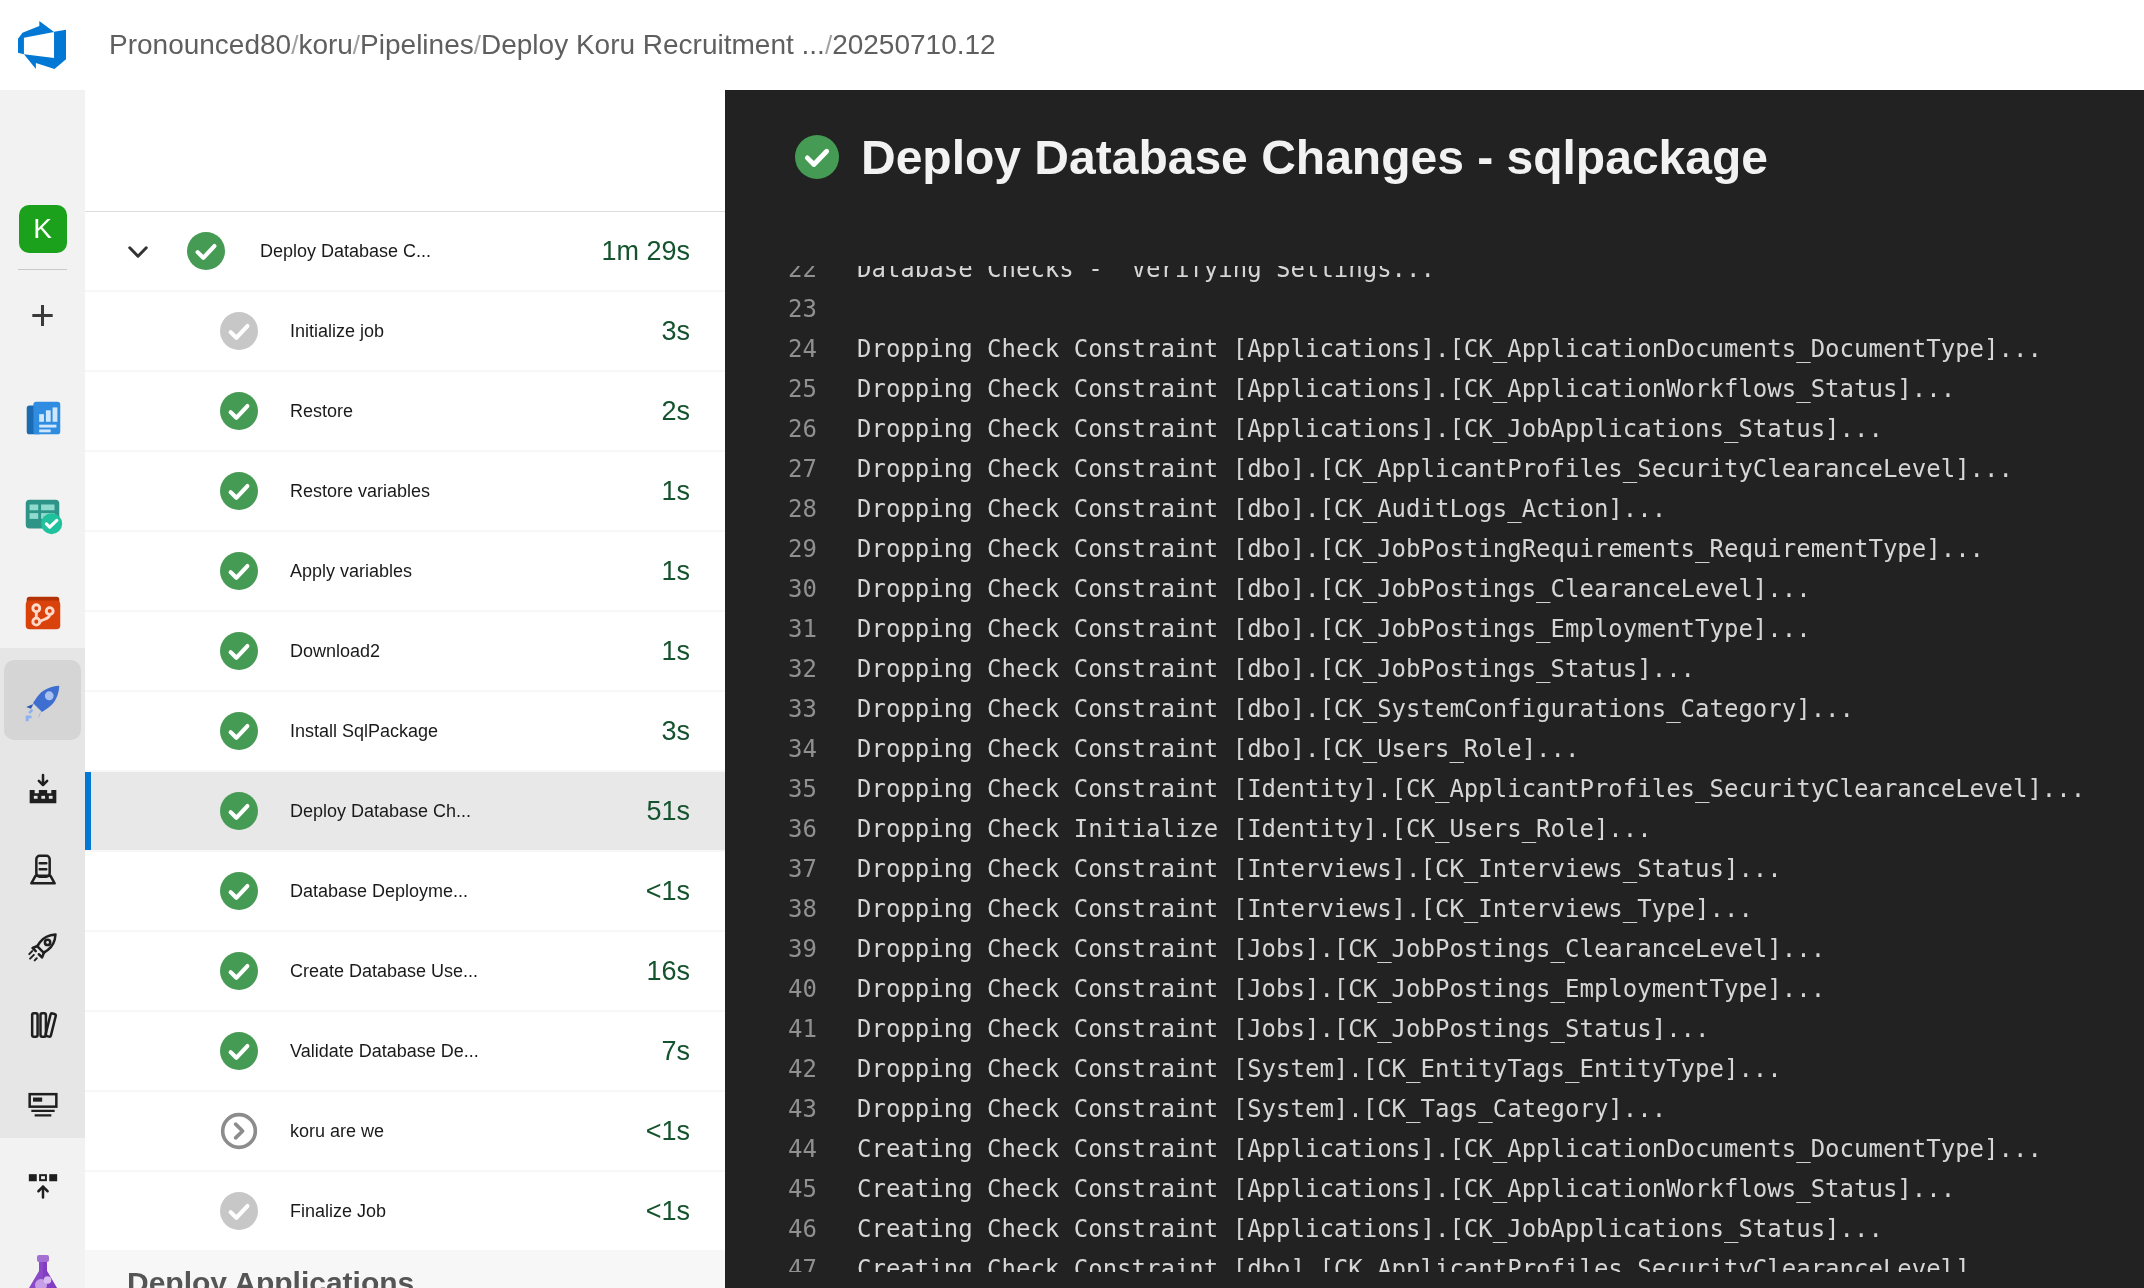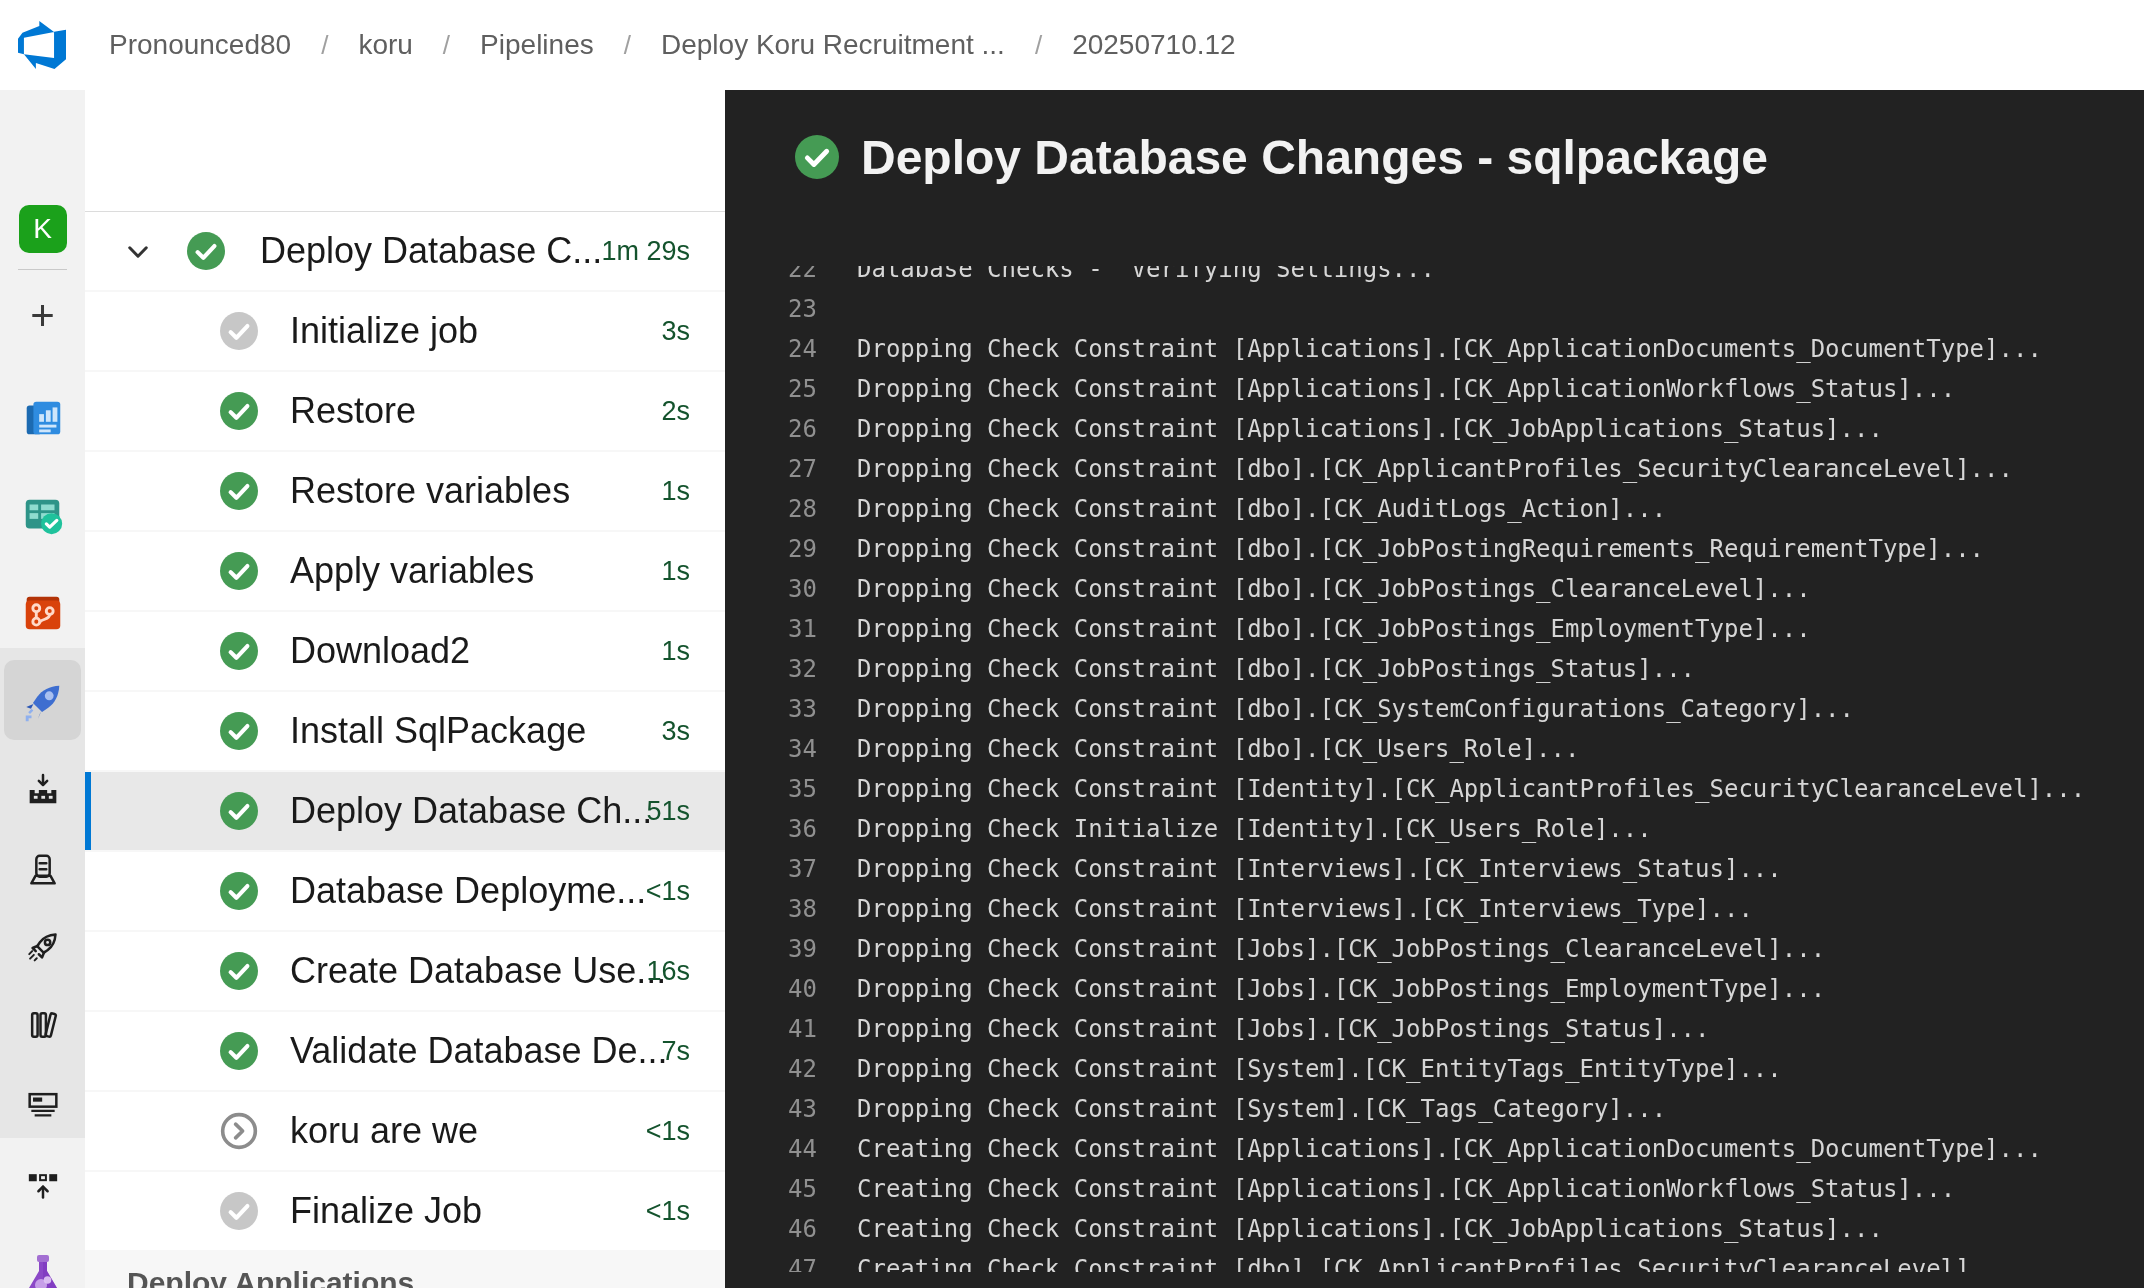--- a/index.html
+++ b/index.html
@@ -3,21 +3,21 @@
 <meta charset="utf-8">
 <style>
   html,body{margin:0;padding:0;}
   .page{position:relative;width:2144px;height:1288px;background:#ffffff;overflow:hidden;
         font-family:"Liberation Sans","DejaVu Sans",sans-serif;-webkit-font-smoothing:antialiased;}
 
   
   .topbar{position:absolute;left:0;top:0;width:2144px;height:90px;background:#ffffff;
           border-bottom:1px solid #ececec;display:flex;align-items:center;}
   .logo{position:absolute;left:18px;top:21px;width:48px;height:48px;}
-  .breadcrumb{position:absolute;left:109px;top:0;height:90px;display:flex;align-items:center;gap:30px;
+  .breadcrumb{position:absolute;left:109px;top:0;height:90px;display:flex;align-items:center;
               font-size:28px;color:#5f5f5f;}
   .breadcrumb .crumb{white-space:nowrap;cursor:pointer;}
   .breadcrumb .sep{color:#a0a0a0;font-size:26px;}
 
   
   .rail{position:absolute;left:0;top:90px;width:85px;height:1198px;background:#f2f2f2;}
   .rail-band{position:absolute;left:0;top:558px;width:85px;height:490px;background:#e6e6e6;}
   .rail-item{position:absolute;left:0;width:85px;display:flex;justify-content:center;align-items:center;}
   .rail-item svg{display:block;}
   .rail-active-bg{position:absolute;left:4px;top:570px;width:77px;height:80px;background:#d5d5d5;border-radius:10px;}
@@ -33,21 +33,21 @@
   .jobs-title{position:absolute;left:119px;top:-90px;font-size:31px;font-weight:700;color:#1a1a1a;white-space:nowrap;
               position:absolute;top:122px;}
   .jobs-list{position:absolute;left:0;top:122px;width:640px;height:1076px;overflow:hidden;}
   .job-row{position:relative;height:78px;margin-bottom:2px;background:#ffffff;display:flex;align-items:center;cursor:pointer;}
   .job-row.selected{background:#e8e8e8;}
   .job-row.selected::before{content:"";position:absolute;left:0;top:0;width:6px;height:78px;background:#0078d4;}
   .row-chevron{position:absolute;left:38px;top:25px;width:30px;height:30px;}
   .row-icon{position:absolute;width:38px;height:38px;top:20px;}
   .group .row-icon{left:102px;}
   .step .row-icon{left:135px;}
-  .row-label{position:absolute;font-size:36px;color:#1a1a1a;white-space:nowrap;}
+  .row-label{position:absolute;font-size:18px;color:#1a1a1a;white-space:nowrap;}
   .group .row-label{left:175px;}
   .step .row-label{left:205px;}
   .row-duration{position:absolute;right:35px;font-size:27px;color:#14532d;white-space:nowrap;}
   .next-group{margin-top:16px;padding-left:42px;font-size:30px;font-weight:700;color:#555555;white-space:nowrap;}
 
   
   .log-panel{position:absolute;left:725px;top:90px;width:1419px;height:1198px;background:#222222;}
   .log-header-icon{position:absolute;left:70px;top:45px;width:44px;height:44px;}
   .log-title{position:absolute;left:136px;top:40px;font-size:48px;font-weight:700;color:#f2f2f2;white-space:nowrap;}
   .log-viewport{position:absolute;left:0;top:176px;width:1419px;height:1006px;overflow:hidden;}

